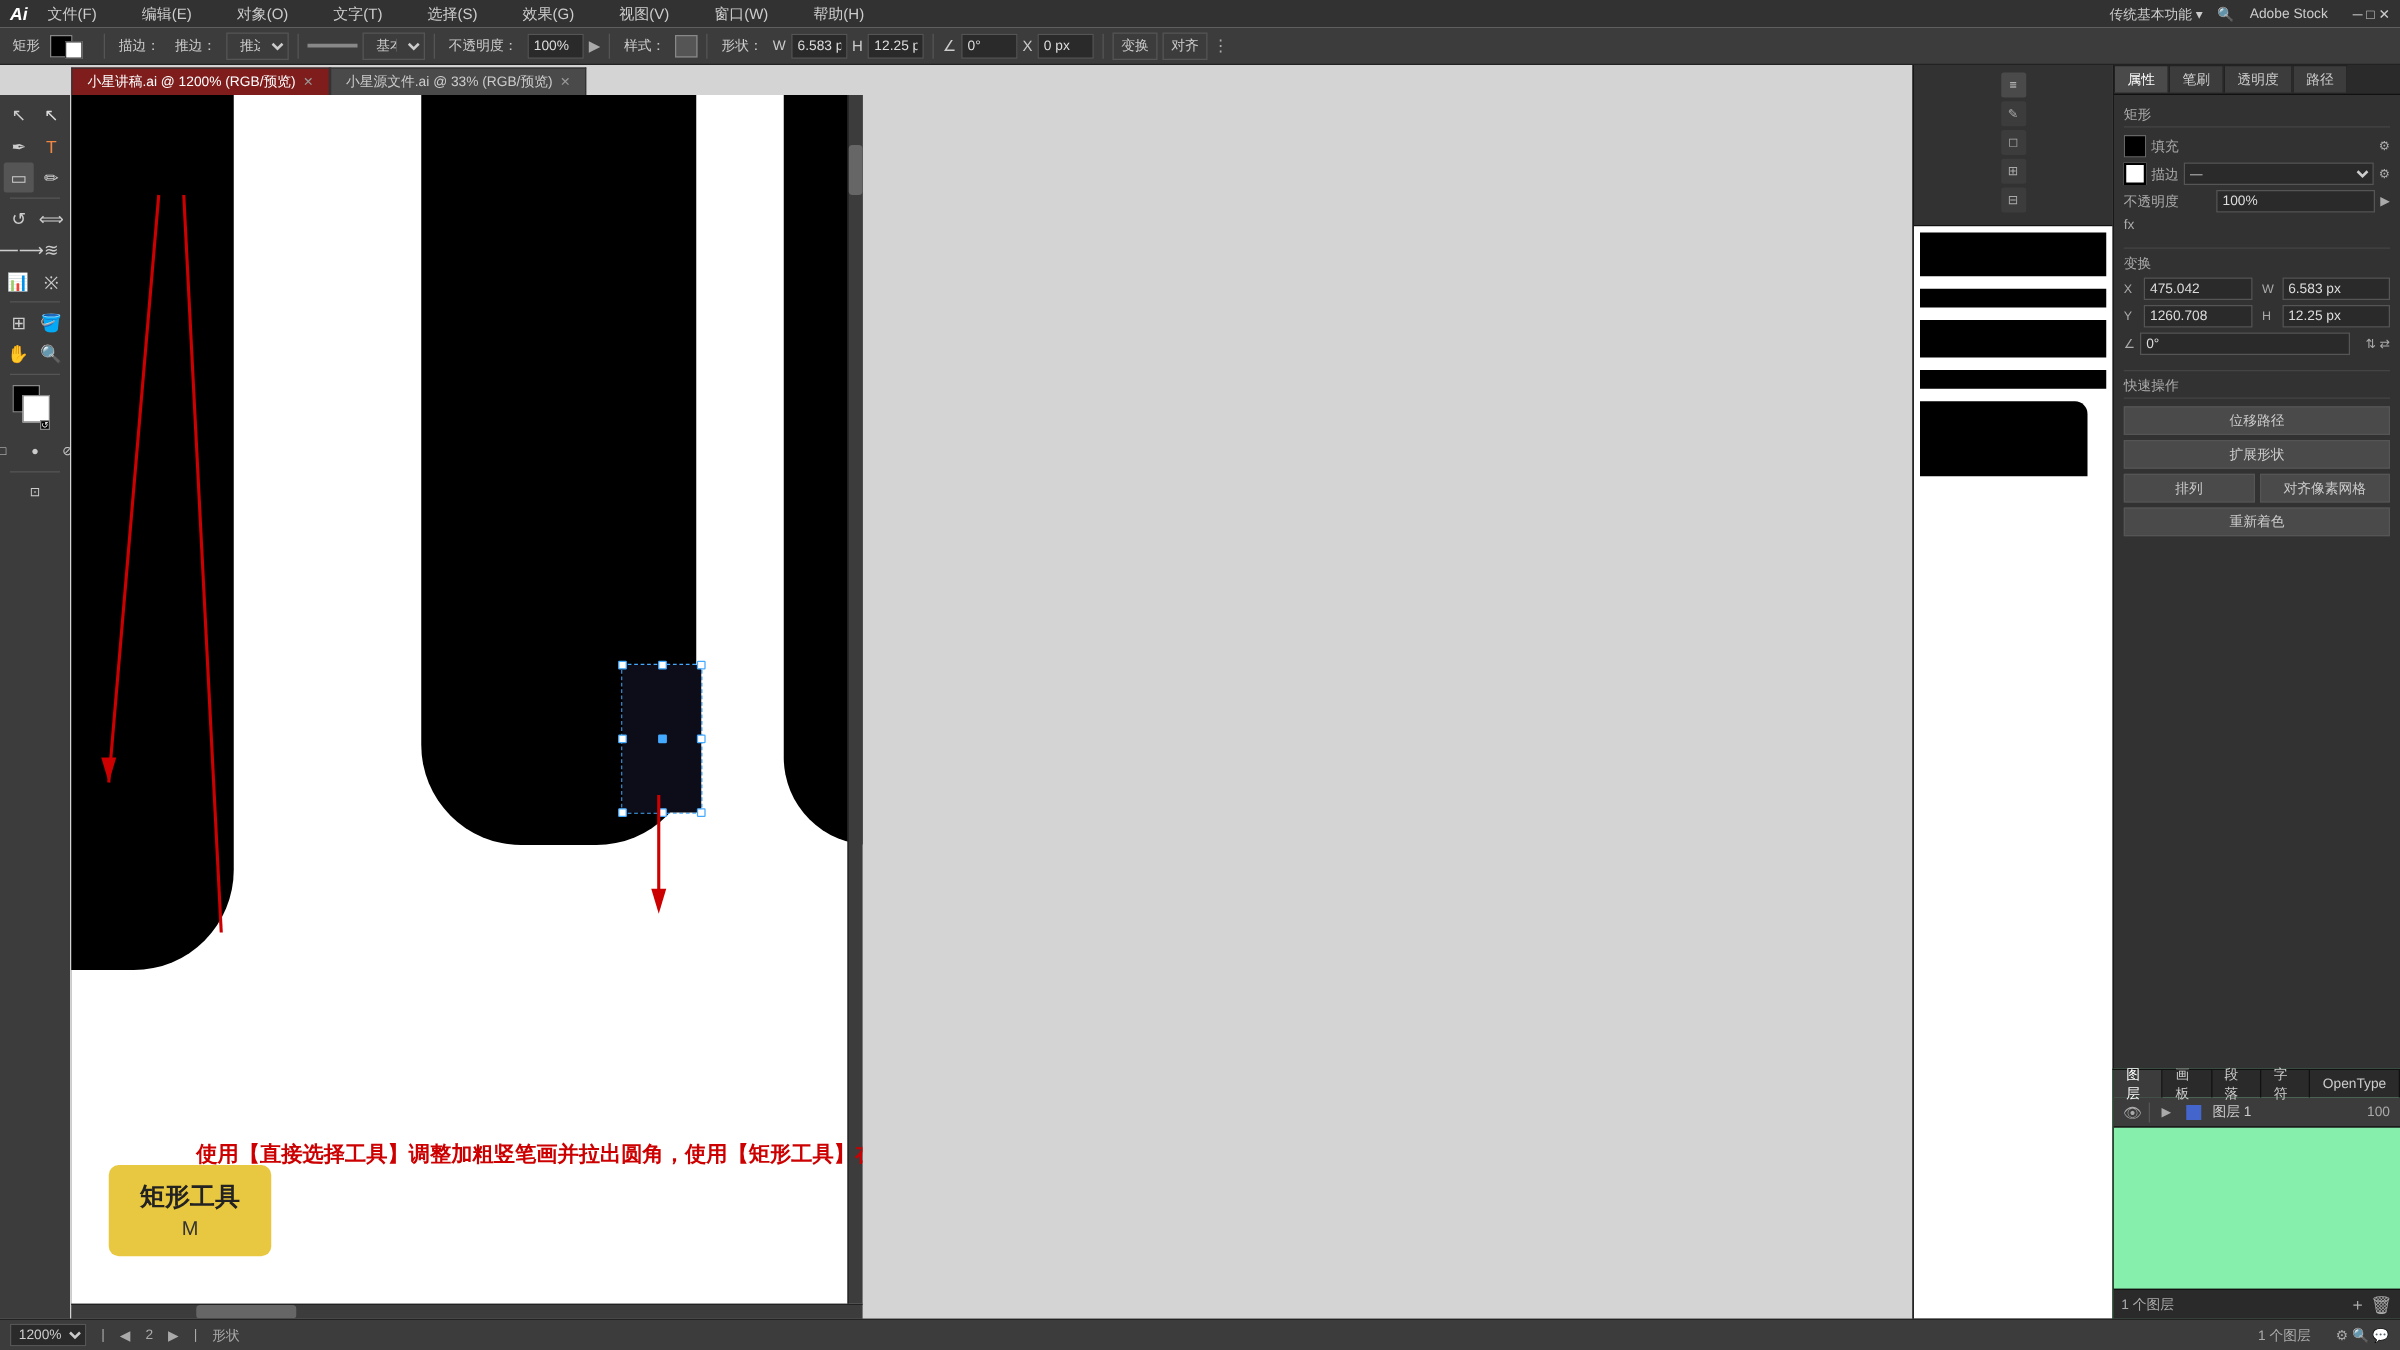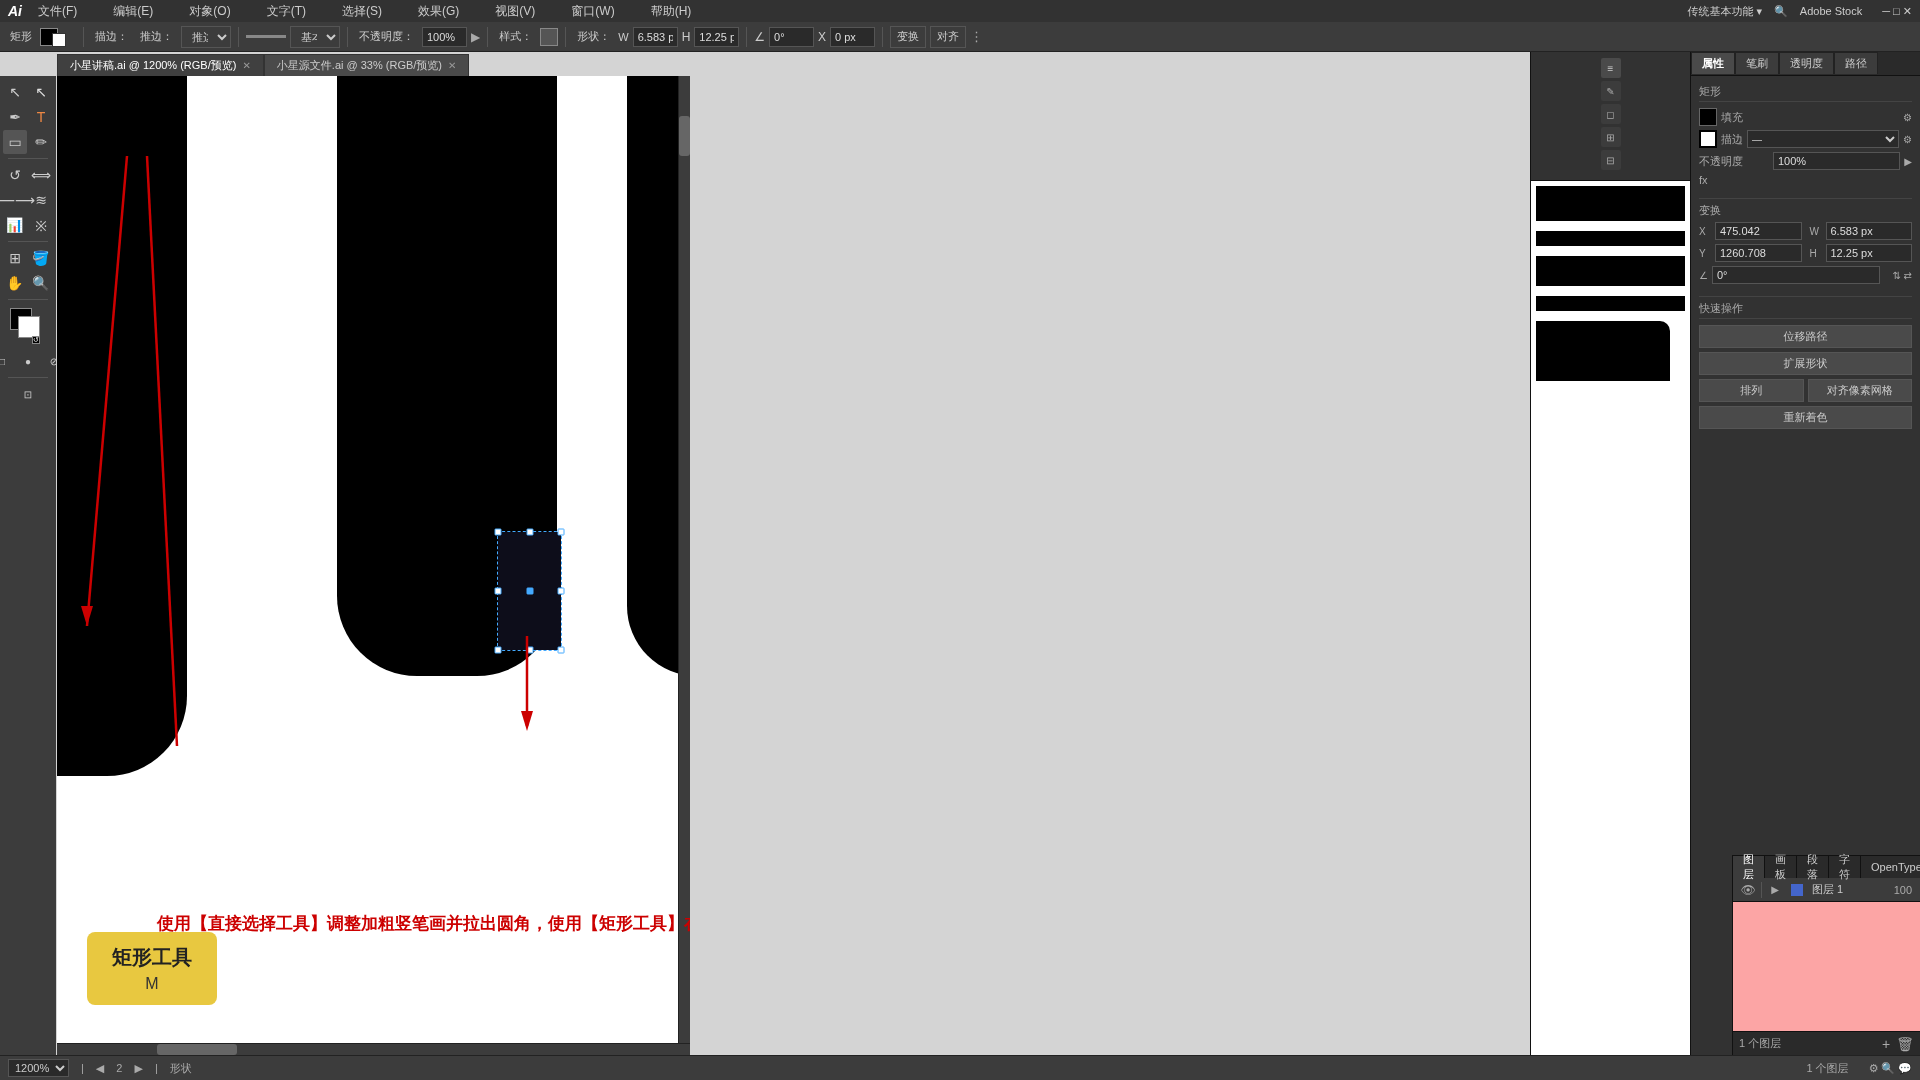--- a/index.html
+++ b/index.html
@@ -32,21 +32,21 @@
     
     #tab-bar {
       position: absolute; top: 52px; left: 60px; right: 1260px; height: 24px;
       display: flex; align-items: flex-end; z-index: 100;
     }
     .tab {
       height: 22px; padding: 0 12px; background: #4a4a4a; border: 1px solid #333;
       border-bottom: none; color: #ccc; font-size: 11px; display: flex; align-items: center;
       cursor: pointer; gap: 6px; white-space: nowrap;
     }
-    .tab.active { background: #404040; color: #fff; justify-content: center; }
+    .tab.active { background: #7f1d1d; color: #fff; justify-content: center; }
     .tab-close { color: #999; font-size: 10px; }
 
     
     #left-toolbar {
       position: absolute; top: 76px; left: 0; width: 56px; bottom: 25px;
       background: #3c3c3c; display: flex; flex-direction: column;
       align-items: center; padding: 4px 2px; gap: 1px; z-index: 100;
       overflow: hidden;
     }
     .tool-icon {
@@ -100,21 +100,21 @@
     
     #right-panel {
       position: absolute; top: 52px; right: 0; width: 1230px; bottom: 0;
       background: #323232;
     }
     .right-tab {
       padding: 0 10px; height: 22px; background: #3c3c3c; border: 1px solid #222;
       border-bottom: none; color: #ccc; font-size: 11px; display: flex;
       align-items: center; cursor: pointer; white-space: nowrap;
     }
-    .right-tab.active { background: #4a4a4a; color: #fff; font-weight: bold; }
+    .right-tab.active { background: #4a4a4a; color: #fff; }
     .panel-section { margin-bottom: 12px; }
     .panel-title { color: #aaa; font-size: 11px; margin-bottom: 6px; border-bottom: 1px solid #444; padding-bottom: 2px; }
     .panel-row { display: flex; align-items: center; gap: 4px; margin-bottom: 4px; }
     .panel-input { background: #2a2a2a; border: 1px solid #555; color: #ddd; height: 18px; padding: 0 4px; font-size: 11px; flex: 1; }
     .panel-btn { background: #4a4a4a; border: 1px solid #555; color: #ccc; padding: 3px 10px; font-size: 11px; cursor: pointer; flex: 1; text-align: center; }
     #layer-tabs {
       display: flex; height: 22px; background: #2a2a2a;
     }
     .layer-tab {
       padding: 0 10px; height: 22px; color: #ccc; font-size: 11px;
@@ -469,21 +469,21 @@
 
       <div style="position:absolute;top:5px;left:5px;right:5px;height:35px;background:#000;"></div>
       <div style="position:absolute;top:50px;left:5px;right:5px;height:15px;background:#000;"></div>
       <div style="position:absolute;top:75px;left:5px;right:5px;height:30px;background:#000;"></div>
       <div style="position:absolute;top:115px;left:5px;right:5px;height:15px;background:#000;"></div>
       <div style="position:absolute;top:140px;left:5px;right:20px;height:60px;background:#000;border-top-right-radius:10px;"></div>
     </div>
   </div>
 </div>
 
-<div style="position:absolute;right:0;bottom:25px;width:188px;height:200px;background:#fca5a5;border-top:1px solid #111;border-left:1px solid #111;">
+<div style="position:absolute;right:0;bottom:25px;width:230px;height:200px;background:#86efac;border-top:1px solid #111;border-left:1px solid #111;">
   <div id="layer-tabs">
     <div class="layer-tab active">图层</div>
     <div class="layer-tab">画板</div>
     <div class="layer-tab">段落</div>
     <div class="layer-tab">字符</div>
     <div class="layer-tab">OpenType</div>
   </div>
 
   <div class="layer-item" style="background:#3c3c3c;">
     <div class="layer-eye">👁</div>

